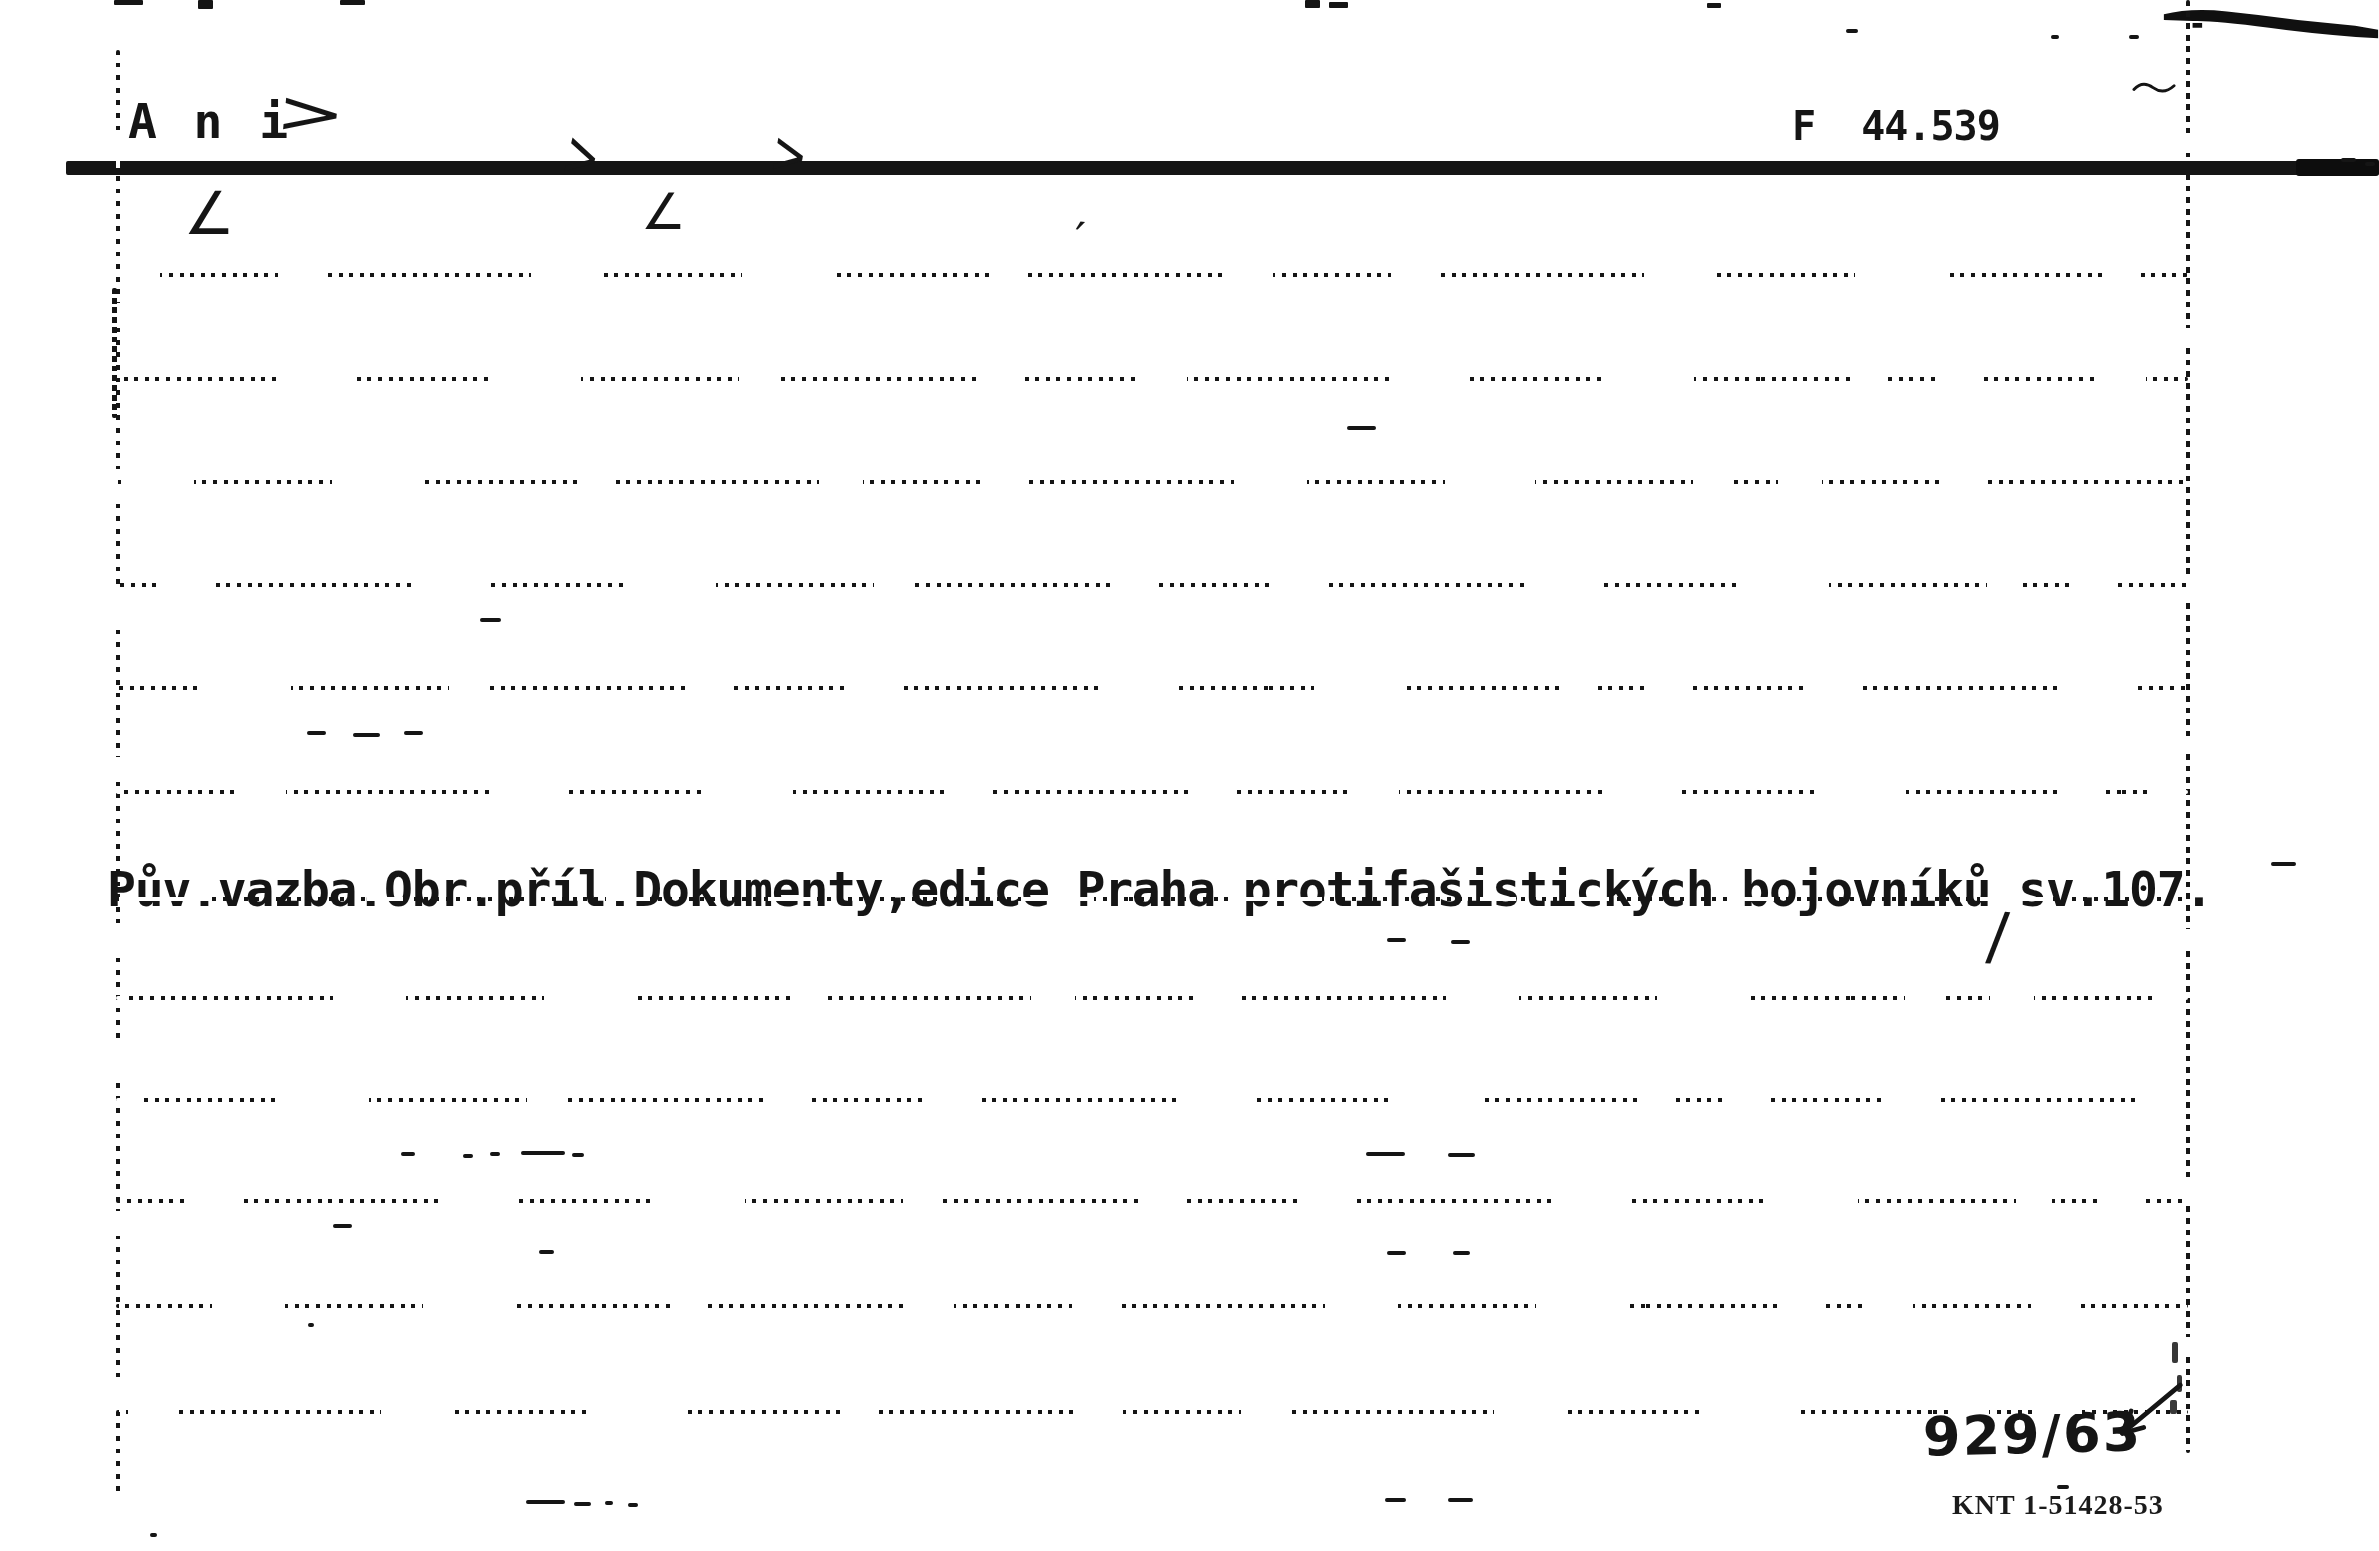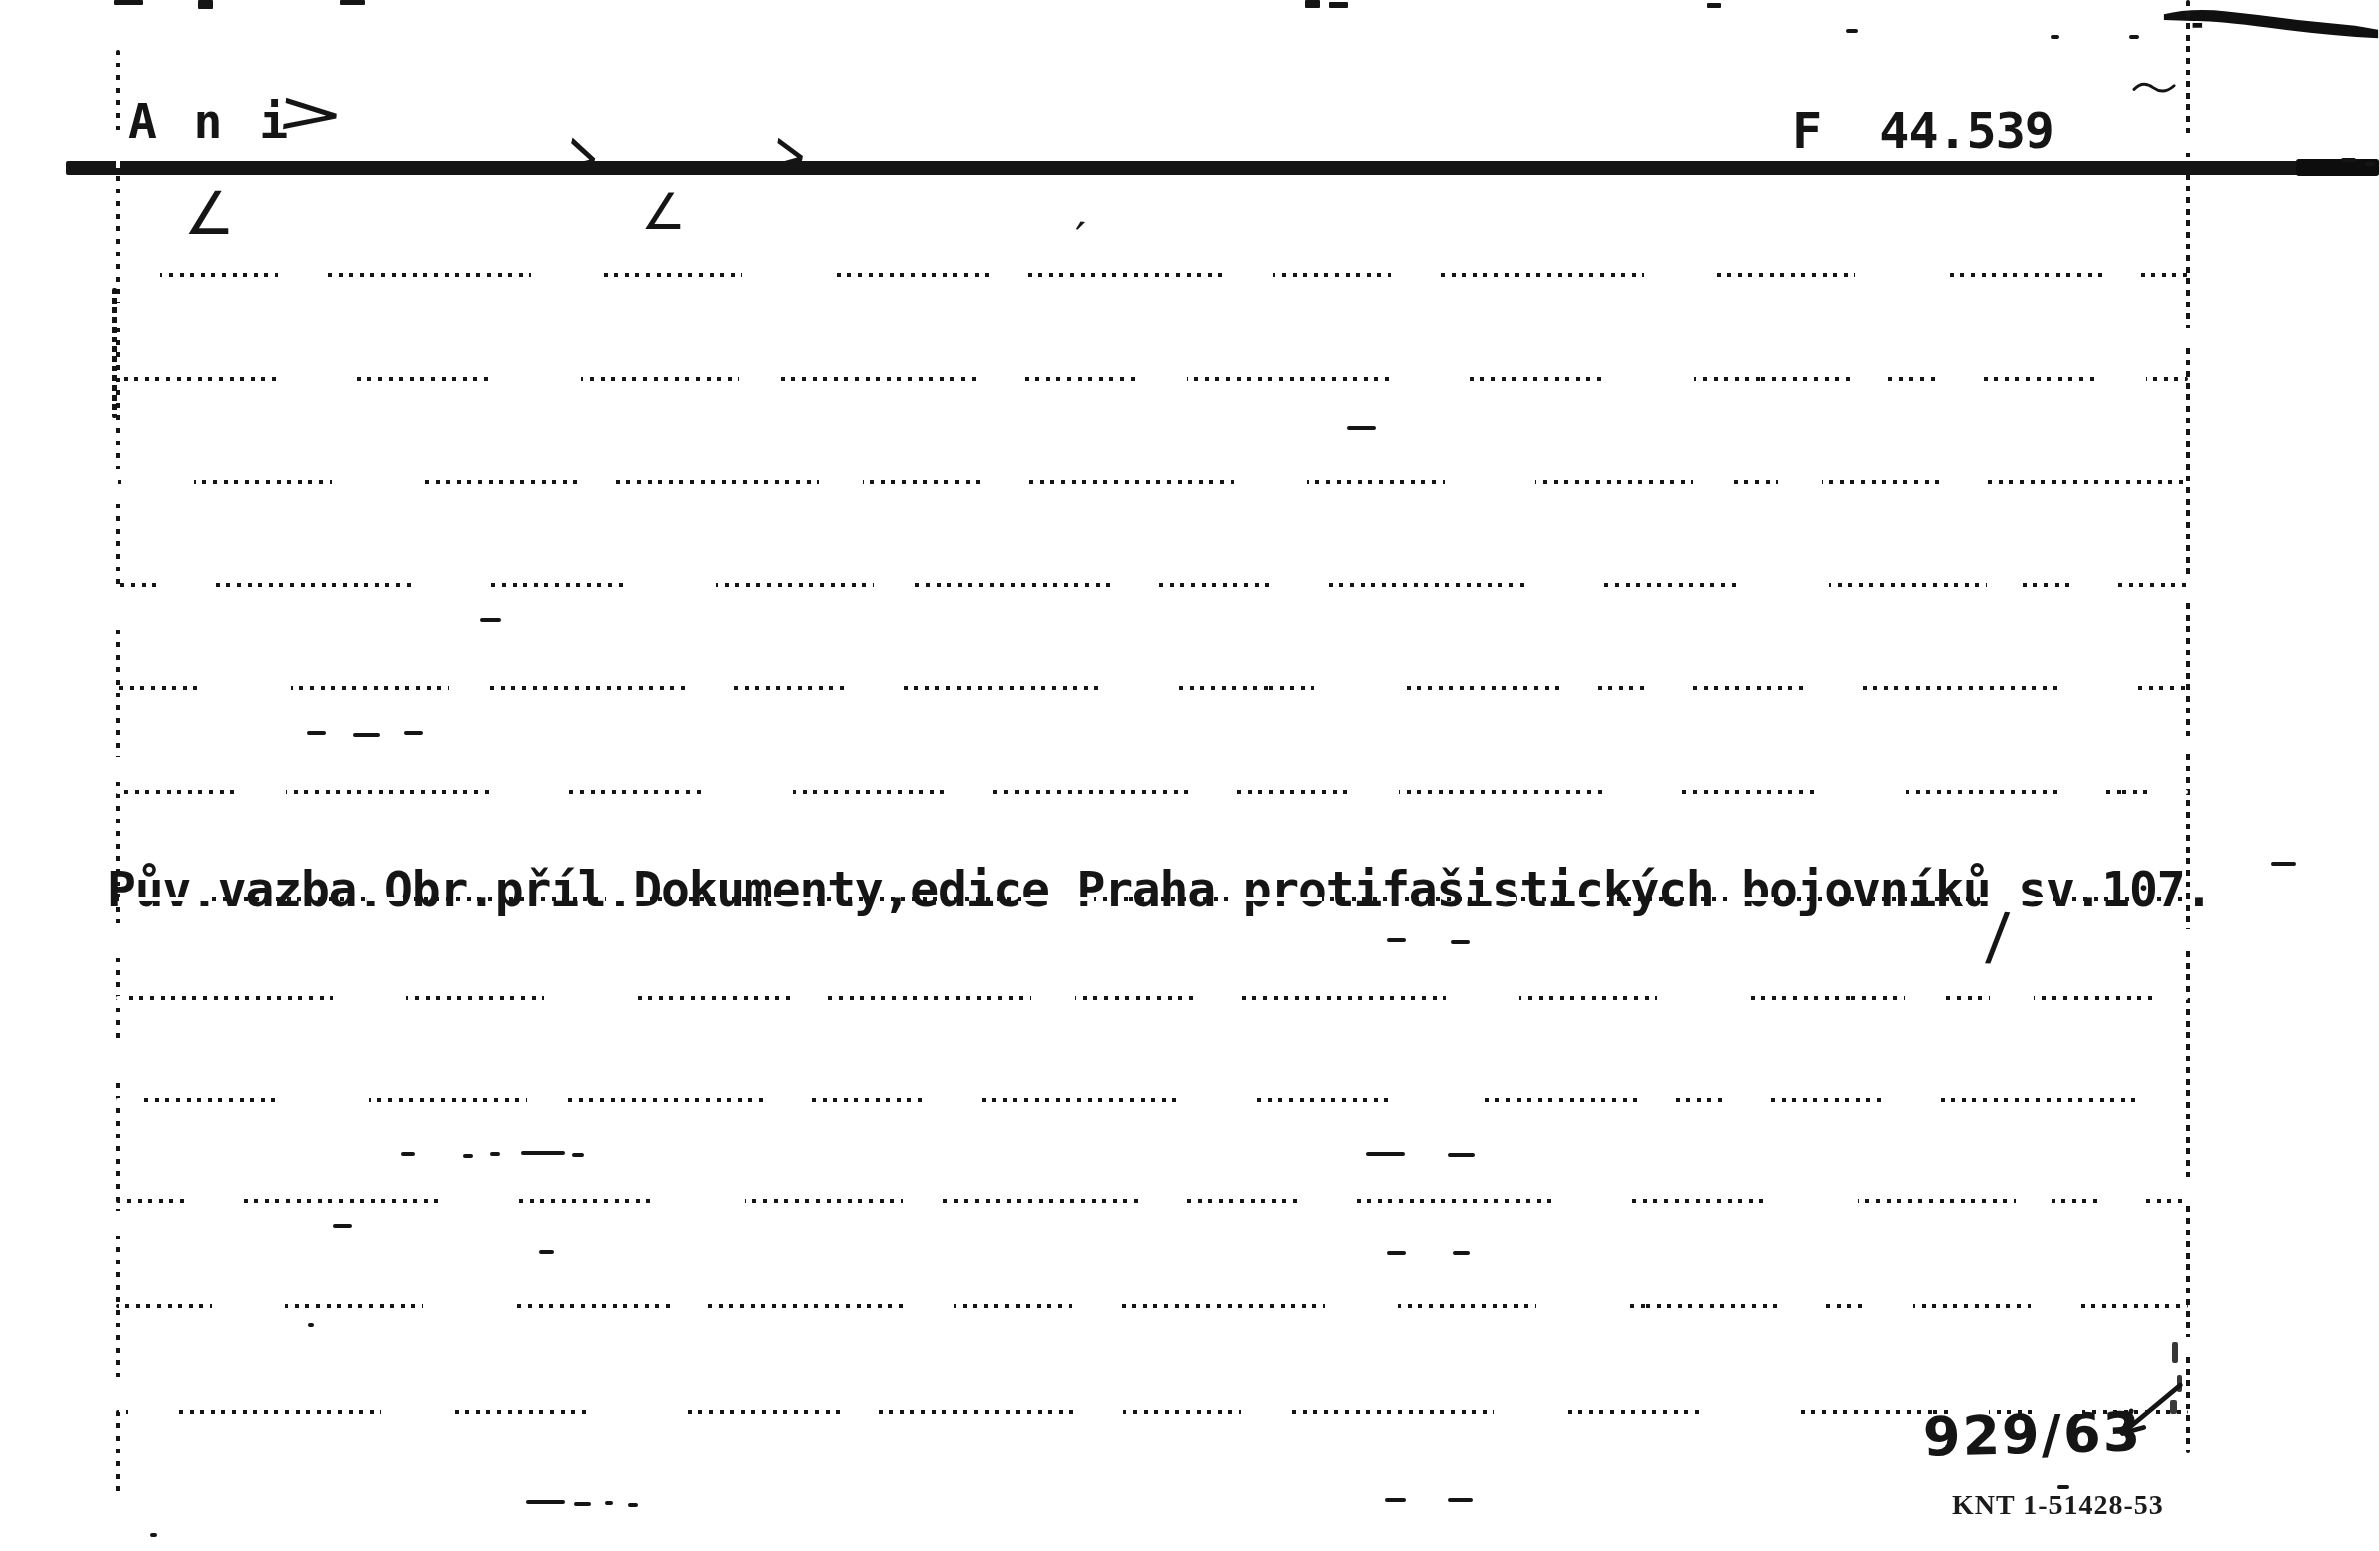--- a/index.html
+++ b/index.html
@@ -9,21 +9,21 @@
     background:#ffffff; overflow:hidden;
     font-family:"DejaVu Sans Mono", monospace;
   }
   
   .tw{
     position:absolute; color:var(--ink); font-weight:bold;
     font-family:"DejaVu Sans Mono", monospace;
     white-space:pre; line-height:1;
   }
   .heading{ left:128px; top:97px; font-size:48px; letter-spacing:3.9px; }
-  .shelf{ left:1792px; top:106px; font-size:50px; letter-spacing:-1px; }
+  .shelf{ left:1792px; top:106px; font-size:40px; letter-spacing:-1px; }
   .title-line{ left:136px; top:214px; font-size:48px; letter-spacing:-1.2px; }
   .note-line{ left:107px; top:865px; font-size:48px; letter-spacing:-1.2px; }
   
   .thick-rule{
     position:absolute; left:66px; top:161px; width:2313px; height:13.5px;
     background:var(--ink); border-radius:1.9px;
   }
   .thick-rule-blob{
     position:absolute; left:2296px; top:159px; width:83px; height:17.4px;
     background:#0d0d0d; border-radius:2.9px;

